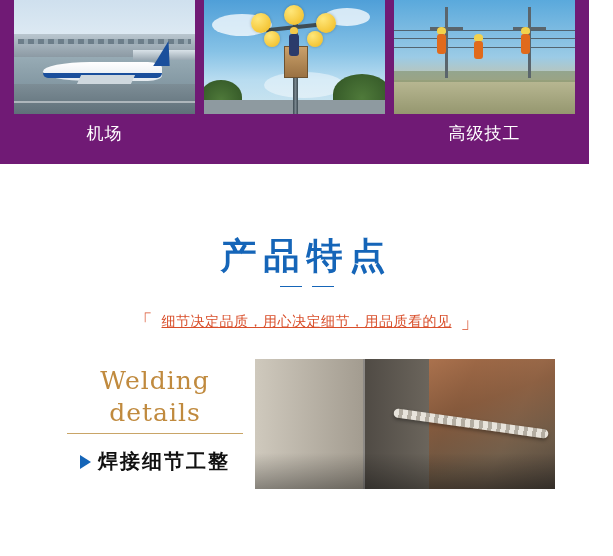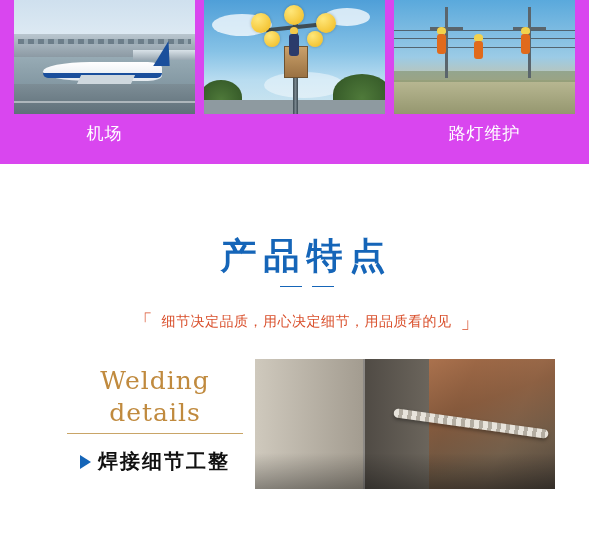--- a/index.html
+++ b/index.html
@@ -13,21 +13,21 @@
     font-family: "Liberation Sans", sans-serif;
     overflow: hidden;
     position: relative;
   }
 
   
   .top-banner {
     position: relative;
     width: 589px;
     height: 164px;
-    background: #d946ef;
+    background: #701a75;
     box-sizing: border-box;
   }
   .photo-row {
     display: flex;
     justify-content: center;
     gap: 9px;
     padding: 0 8px;
     box-sizing: border-box;
   }
   .photo-cell {
@@ -245,20 +245,21 @@
   }
   .quote-bracket {
     color: #d94f2b;
     font-size: 19px;
     line-height: 18px;
   }
   .quote-text {
     color: #d94f2b;
     font-size: 14px;
     letter-spacing: .5px;
+    text-decoration: underline;
   }
   .slogan {
     margin-top: 16px;
     color: #333333;
     font-size: 12.5px;
     letter-spacing: .4px;
     padding: 0 12px;
   }
 
   
@@ -399,21 +400,21 @@
         <div class="wire w2"></div>
         <div class="wire w3"></div>
         <div class="tower tw1"></div>
         <div class="tower tw2"></div>
         <div class="cross x1"></div>
         <div class="cross x2"></div>
         <div class="man m1"></div>
         <div class="man m2"></div>
         <div class="man m3"></div>
       </div>
-      <div class="photo-caption">路灯维护</div>
+      <div class="photo-caption">高级技工</div>
     </div>
 
   </div>
 </div>
 
 <div class="intro-section">
   <div class="section-title">产品特点</div>
   <div class="section-sub-wrap">
     <span class="sub-line"></span>
     <span class="sub-line"></span>

